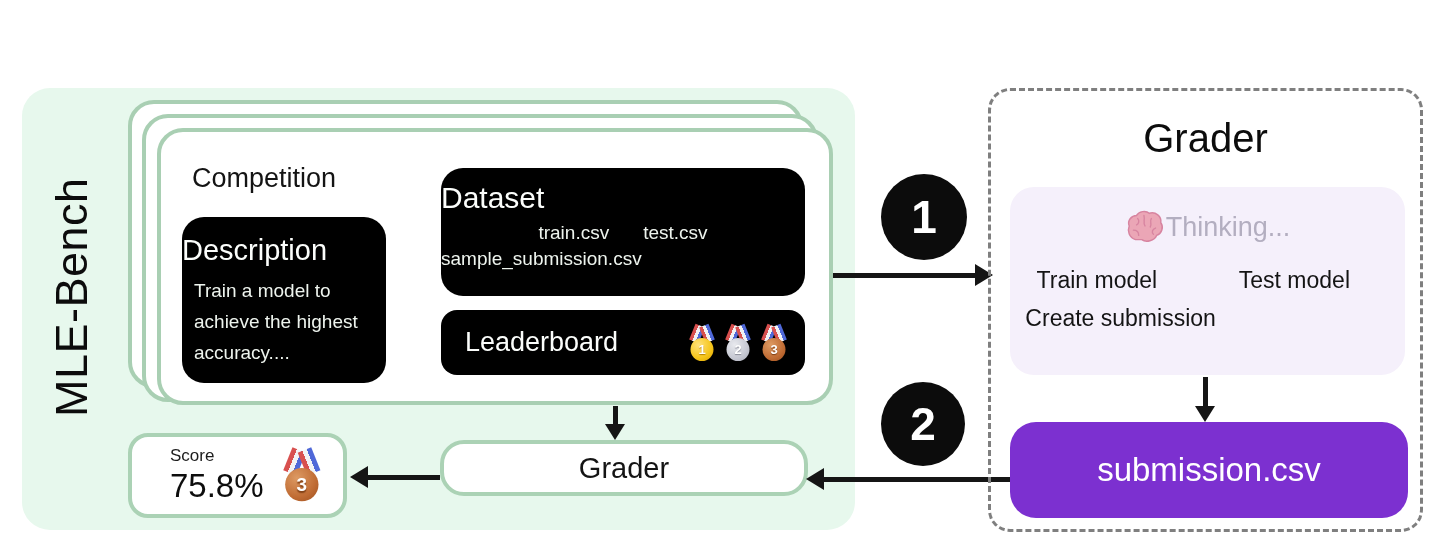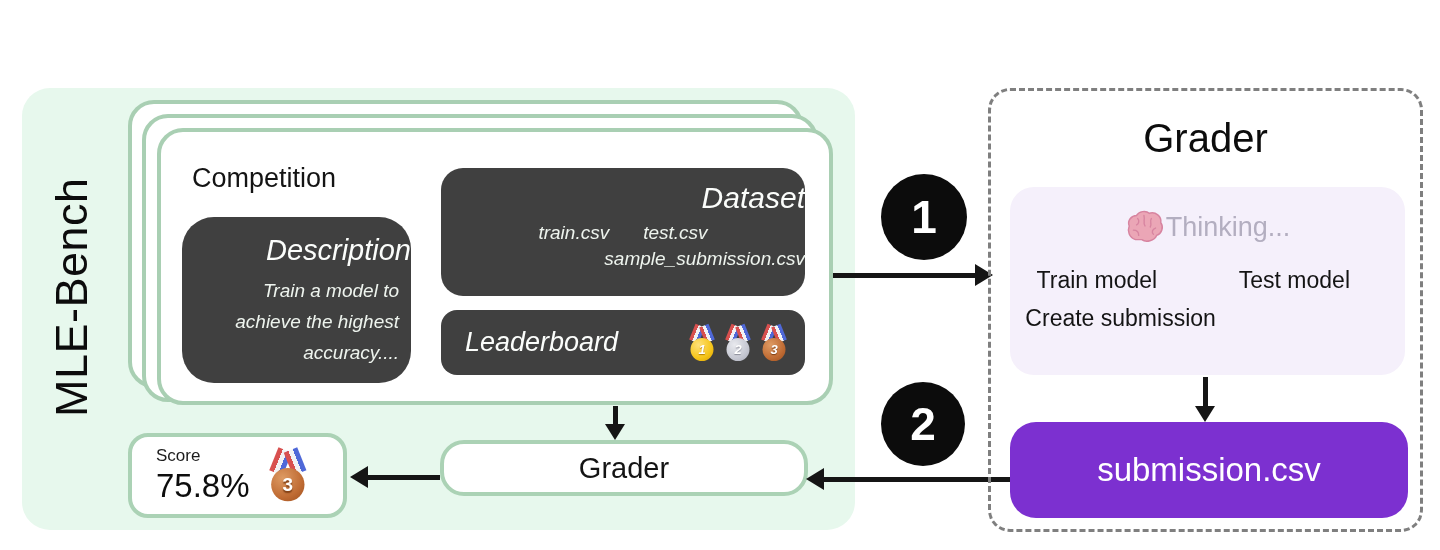--- a/index.html
+++ b/index.html
@@ -12,22 +12,22 @@
   .bench-label{left:-38px;top:281px;width:220px;text-align:center;font-size:45px;color:#0c0c0c;
                transform:rotate(-90deg);white-space:nowrap;letter-spacing:0.5px;}
 
   
   .card{background:#ffffff;border:4px solid #a9cfb3;border-radius:26px;}
   .card-b1{left:128px;top:100px;width:675px;height:288px;}
   .card-b2{left:142px;top:114px;width:676px;height:288px;}
   .card-front{left:157px;top:128px;width:676px;height:277px;}
   .competition-title{left:192px;top:163px;font-size:27px;color:#141414;}
 
-  .greenbox{background:#404040;color:#ffffff;text-align:right;font-style:italic;}
-  .desc-box{left:182px;top:217px;width:229px;height:166px;border-radius:32px;padding-top:14px;}
+  .greenbox{background:#000000;color:#ffffff;text-align:left;}
+  .desc-box{left:182px;top:217px;width:204px;height:166px;border-radius:22px;padding-top:14px;}
   .desc-title{font-size:29px;line-height:38px;color:#fbfdfb;}
   .desc-body{font-size:19px;line-height:31px;margin-top:6px;padding:0 12px;color:#eef4ee;}
 
   .dataset-box{left:441px;top:168px;width:364px;height:128px;border-radius:22px;padding-top:12px;}
   .dataset-title{font-size:30px;line-height:36px;color:#fbfdfb;}
   .dataset-row1{display:flex;justify-content:center;gap:34px;font-size:19px;margin-top:6px;color:#eef4ee;}
   .dataset-row2{font-size:19px;margin-top:4px;color:#eef4ee;}
 
   .leaderboard-box{left:441px;top:310px;width:364px;height:65px;border-radius:16px;
                    display:flex;align-items:center;justify-content:space-between;padding:0 18px 0 24px;}
@@ -45,21 +45,21 @@
       font-size:13px;font-weight:700;}
   .disc-gold{background:radial-gradient(circle at 35% 30%,#ffe17a,#f5c519 60%,#d99e00);color:#fff;text-shadow:0 1px 1px #b67f00;}
   .disc-silver{background:radial-gradient(circle at 35% 30%,#e8e9ee,#c6c8d2 60%,#a9abb8);color:#fff;text-shadow:0 1px 1px #8b8d99;}
   .disc-bronze{background:radial-gradient(circle at 35% 30%,#dd9a63,#c06c34 60%,#9e4f1d);color:#fff;text-shadow:0 1px 1px #7c3c12;}
   .medal--lg{transform:scale(1.45);transform-origin:60% 55%;}
 
   
   .grader-box{left:440px;top:440px;width:368px;height:56px;background:#fff;border:4px solid #abd2b5;
               border-radius:24px;display:flex;align-items:center;justify-content:center;font-size:29px;color:#141414;}
   .score-box{left:128px;top:433px;width:219px;height:85px;background:#fff;border:4px solid #abd2b5;
-             border-radius:20px;display:flex;align-items:center;padding-left:24px;gap:26px;}
+             border-radius:20px;display:flex;align-items:center;padding-left:38px;gap:26px;}
   .score-label{font-size:17px;color:#1c1c1c;}
   .score-value{font-size:33px;color:#0d0d0d;margin-top:1px;}
 
   
   .aline{position:absolute;background:#151515;}
   .ahead{position:absolute;width:0;height:0;}
   .ahead-right{border-left:18px solid #151515;border-top:11px solid transparent;border-bottom:11px solid transparent;}
   .ahead-left{border-right:18px solid #151515;border-top:11px solid transparent;border-bottom:11px solid transparent;}
   .ahead-down{border-top:16px solid #151515;border-left:10px solid transparent;border-right:10px solid transparent;}
 

